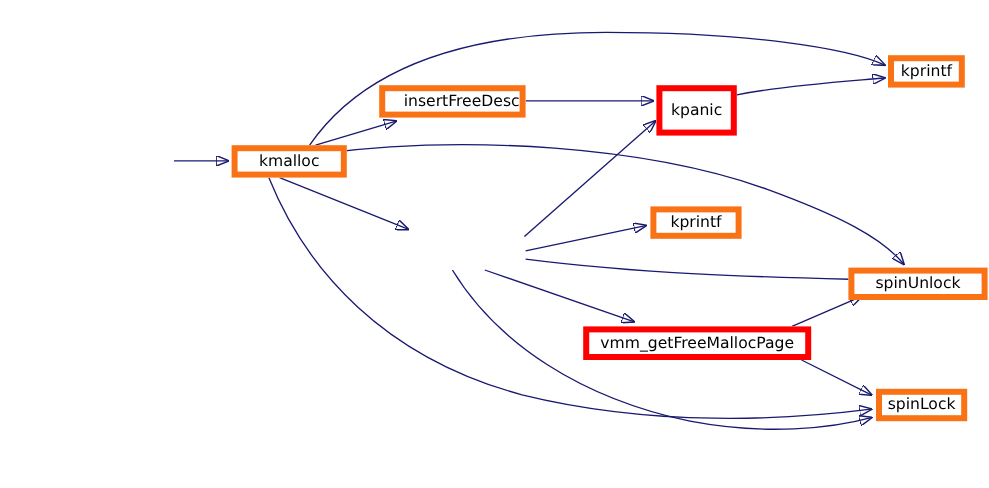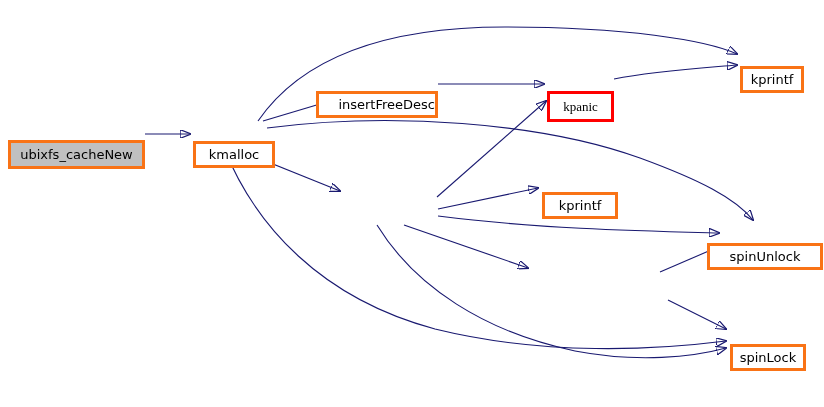--- a/index.html
+++ b/index.html
@@ -24,29 +24,28 @@
   }
   .edges path {
     fill: none;
     stroke: #191970;
     stroke-width: 1.1;
   }
   .node {
     position: absolute;
     box-sizing: border-box;
     background: #ffffff;
-    border: 3px solid #f97316;
+    border: 5px solid #f97316;
     color: #000000;
     font-size: 13px;
     display: flex;
     align-items: center;
     justify-content: center;
     white-space: nowrap;
     cursor: pointer;
-    margin-top: 20px;
   }
   .node-root {
     background: #c0c0c0;
     cursor: default;
   }
   .node-truncated {
     border-color: #ff0000;
   }
 </style>
 </head>
@@ -71,47 +70,47 @@
     <path d="M614,79 C655,71 703,68 737,65" marker-end="url(#arr)"></path>
     <path d="M437,197 L546,101" marker-end="url(#arr)"></path>
     <path d="M438,209 L538,188" marker-end="url(#arr)"></path>
     <path d="M438,216 C540,229 640,231 719,233" marker-end="url(#arr)"></path>
     <path d="M404,225 L528,268" marker-end="url(#arr)"></path>
     <path d="M377,225 C415,287 485,332 575,351 C638,363 693,357 726,348" marker-end="url(#arr)"></path>
     <path d="M660,272 L718,247" marker-end="url(#arr)"></path>
     <path d="M668,300 L726,329" marker-end="url(#arr)"></path>
   </svg>
 
-  <div class="node node-root" style="left:8px; top:120px; width:137px; height:29px;">
-    <span>ubixfs_cacheNew</span>
-  </div>
 
-  <div class="node" style="left:193px; top:121px; width:82px; height:27px;">
+  <div class="node" style="left:193px; top:121px; width:96px; height:27px;">
     <span>kmalloc</span>
   </div>
 
   <div class="node" style="left:316px; top:71px; width:122px; height:27px;justify-content:flex-end;">
     <span>insertFreeDesc</span>
   </div>
 
-  <div class="node node-truncated" style="left:547px; top:71px; width:67px; height:31px;font-family:Liberation Serif, serif;">
+  <div class="node node-truncated" style="left:547px; top:71px; width:67px; height:42px;">
     <span>kpanic</span>
   </div>
 
   <div class="node" style="left:740px; top:46px; width:64px; height:27px;">
     <span>kprintf</span>
   </div>
 
 
   <div class="node" style="left:542px; top:172px; width:76px; height:27px;">
     <span>kprintf</span>
   </div>
 
   <div class="node" style="left:707px; top:223px; width:116px; height:27px;">
     <span>spinUnlock</span>
   </div>
 
+  <div class="node node-truncated" style="left:486px; top:272px; width:190px; height:28px;">
+    <span>vmm_getFreeMallocPage</span>
+  </div>
 
   <div class="node" style="left:730px; top:324px; width:76px; height:27px;">
     <span>spinLock</span>
   </div>
 
 </div>
 
 </body></html>

